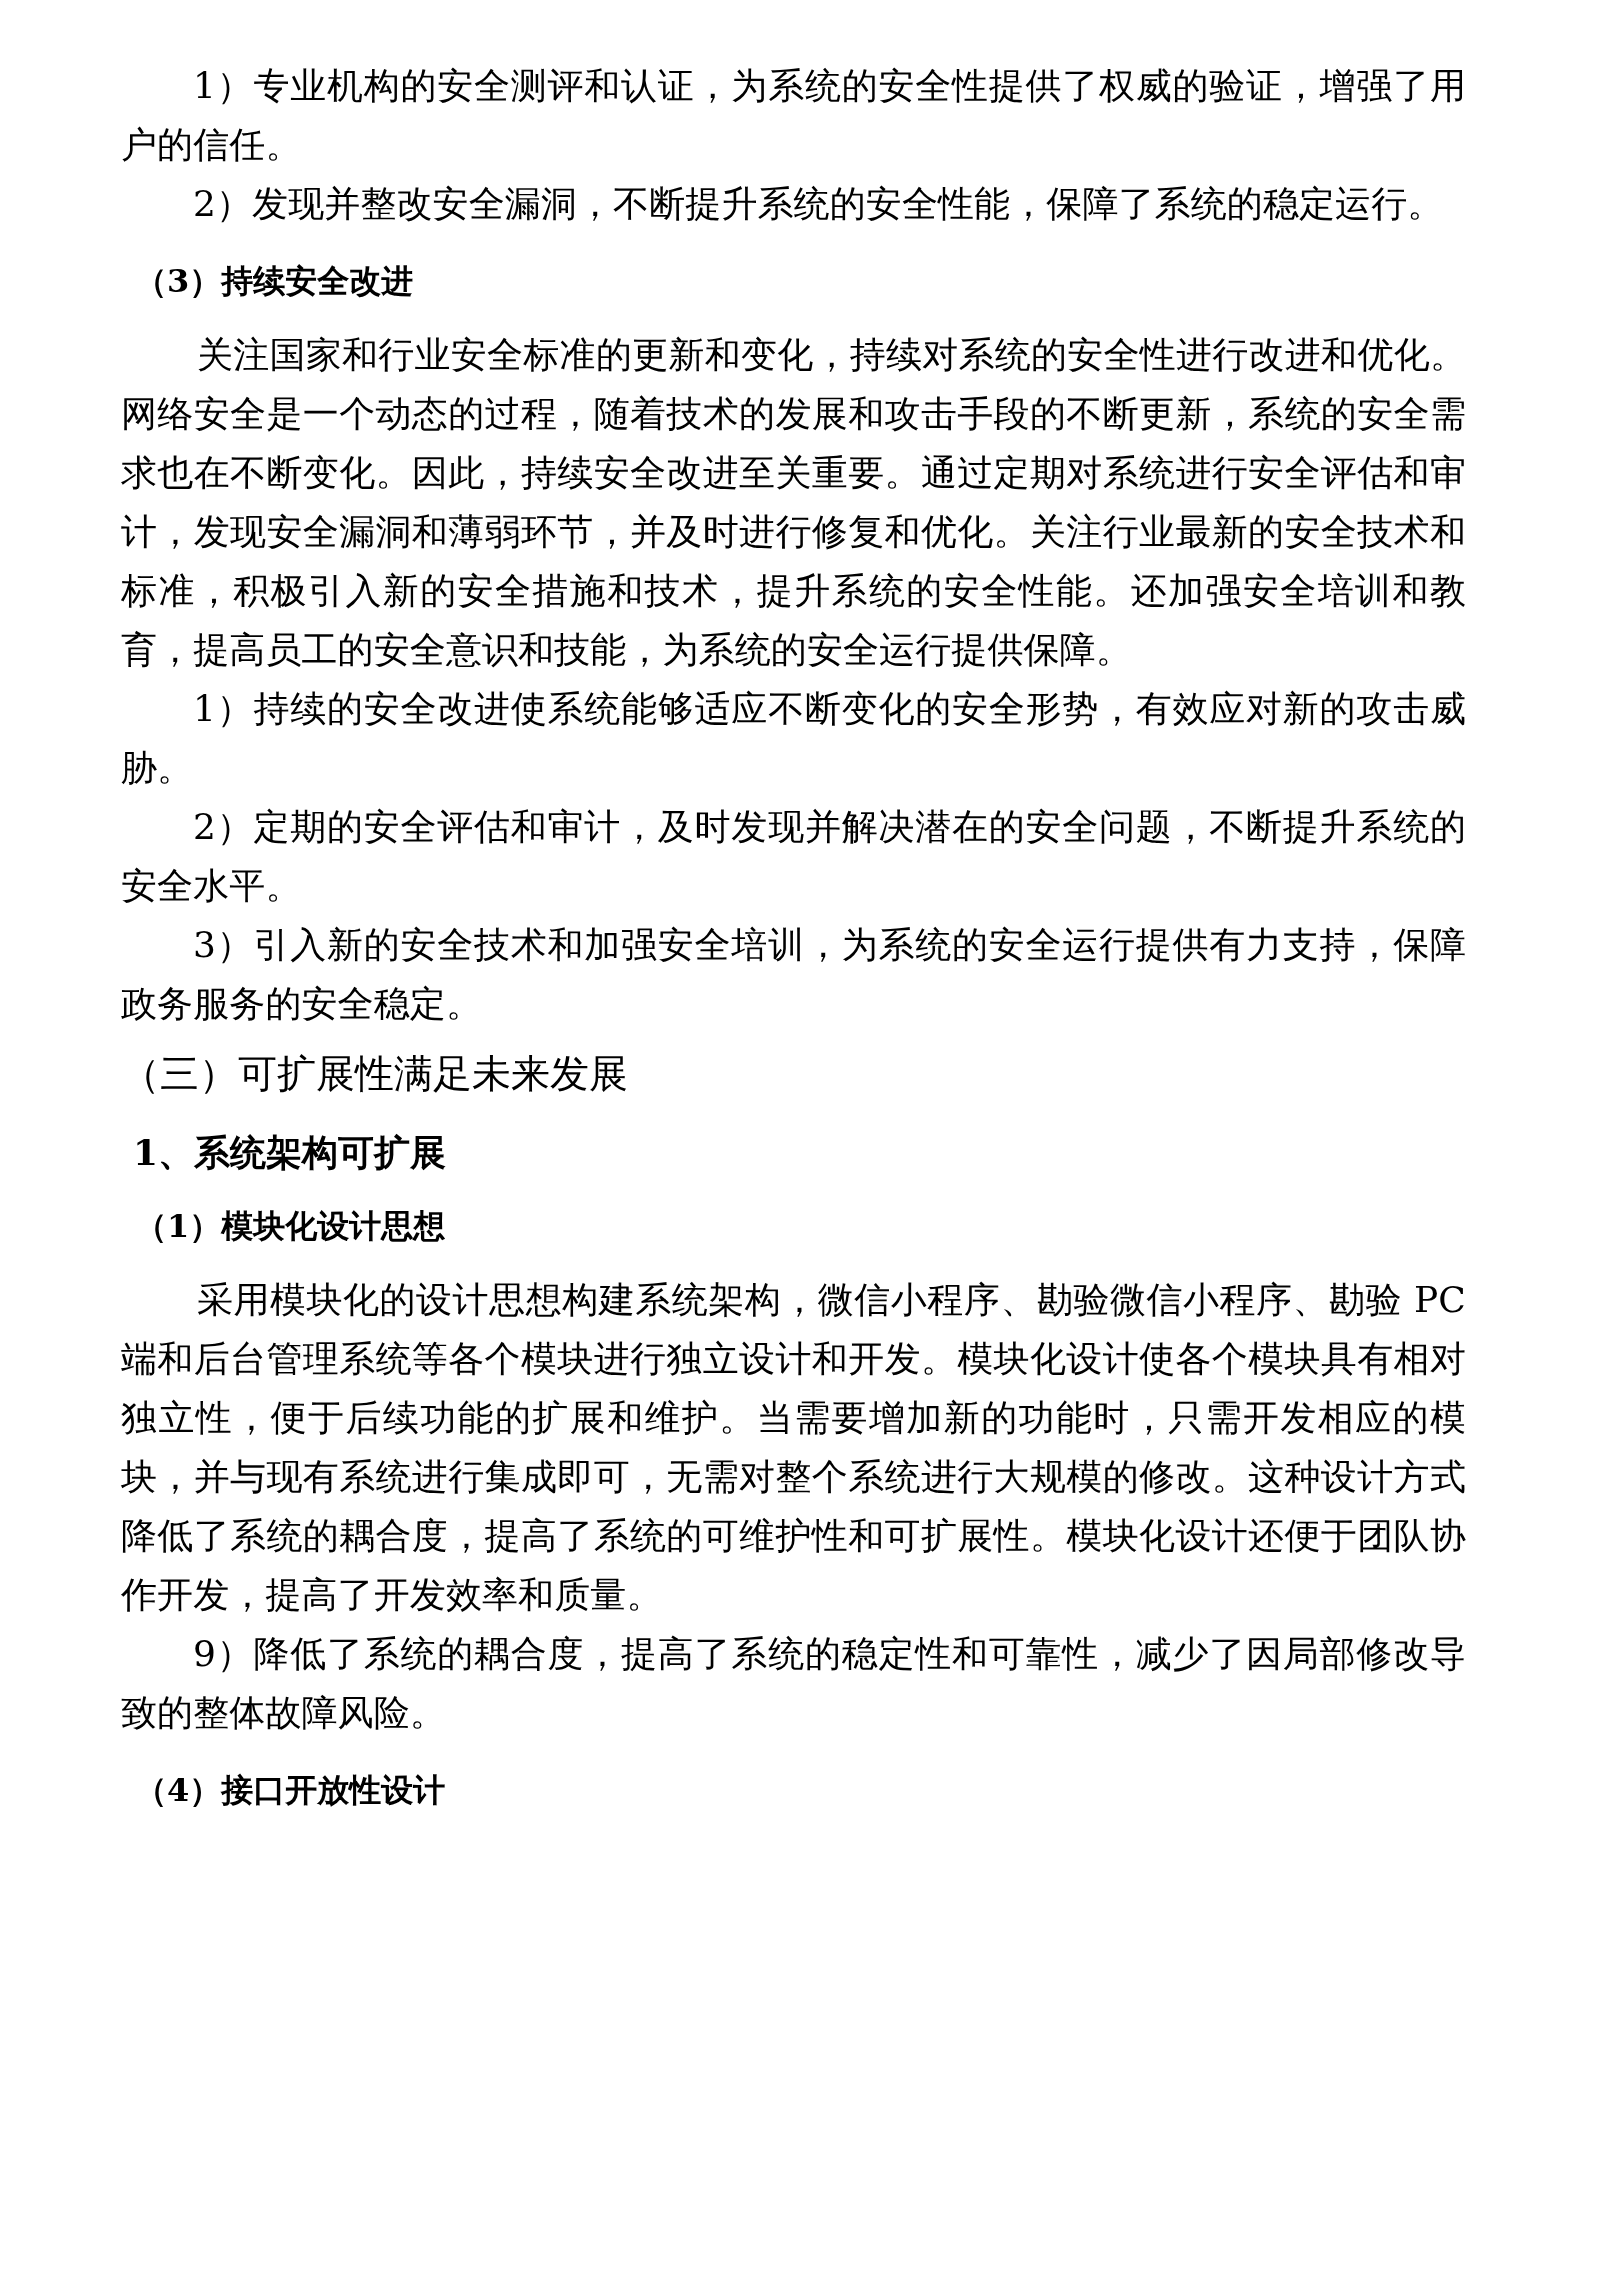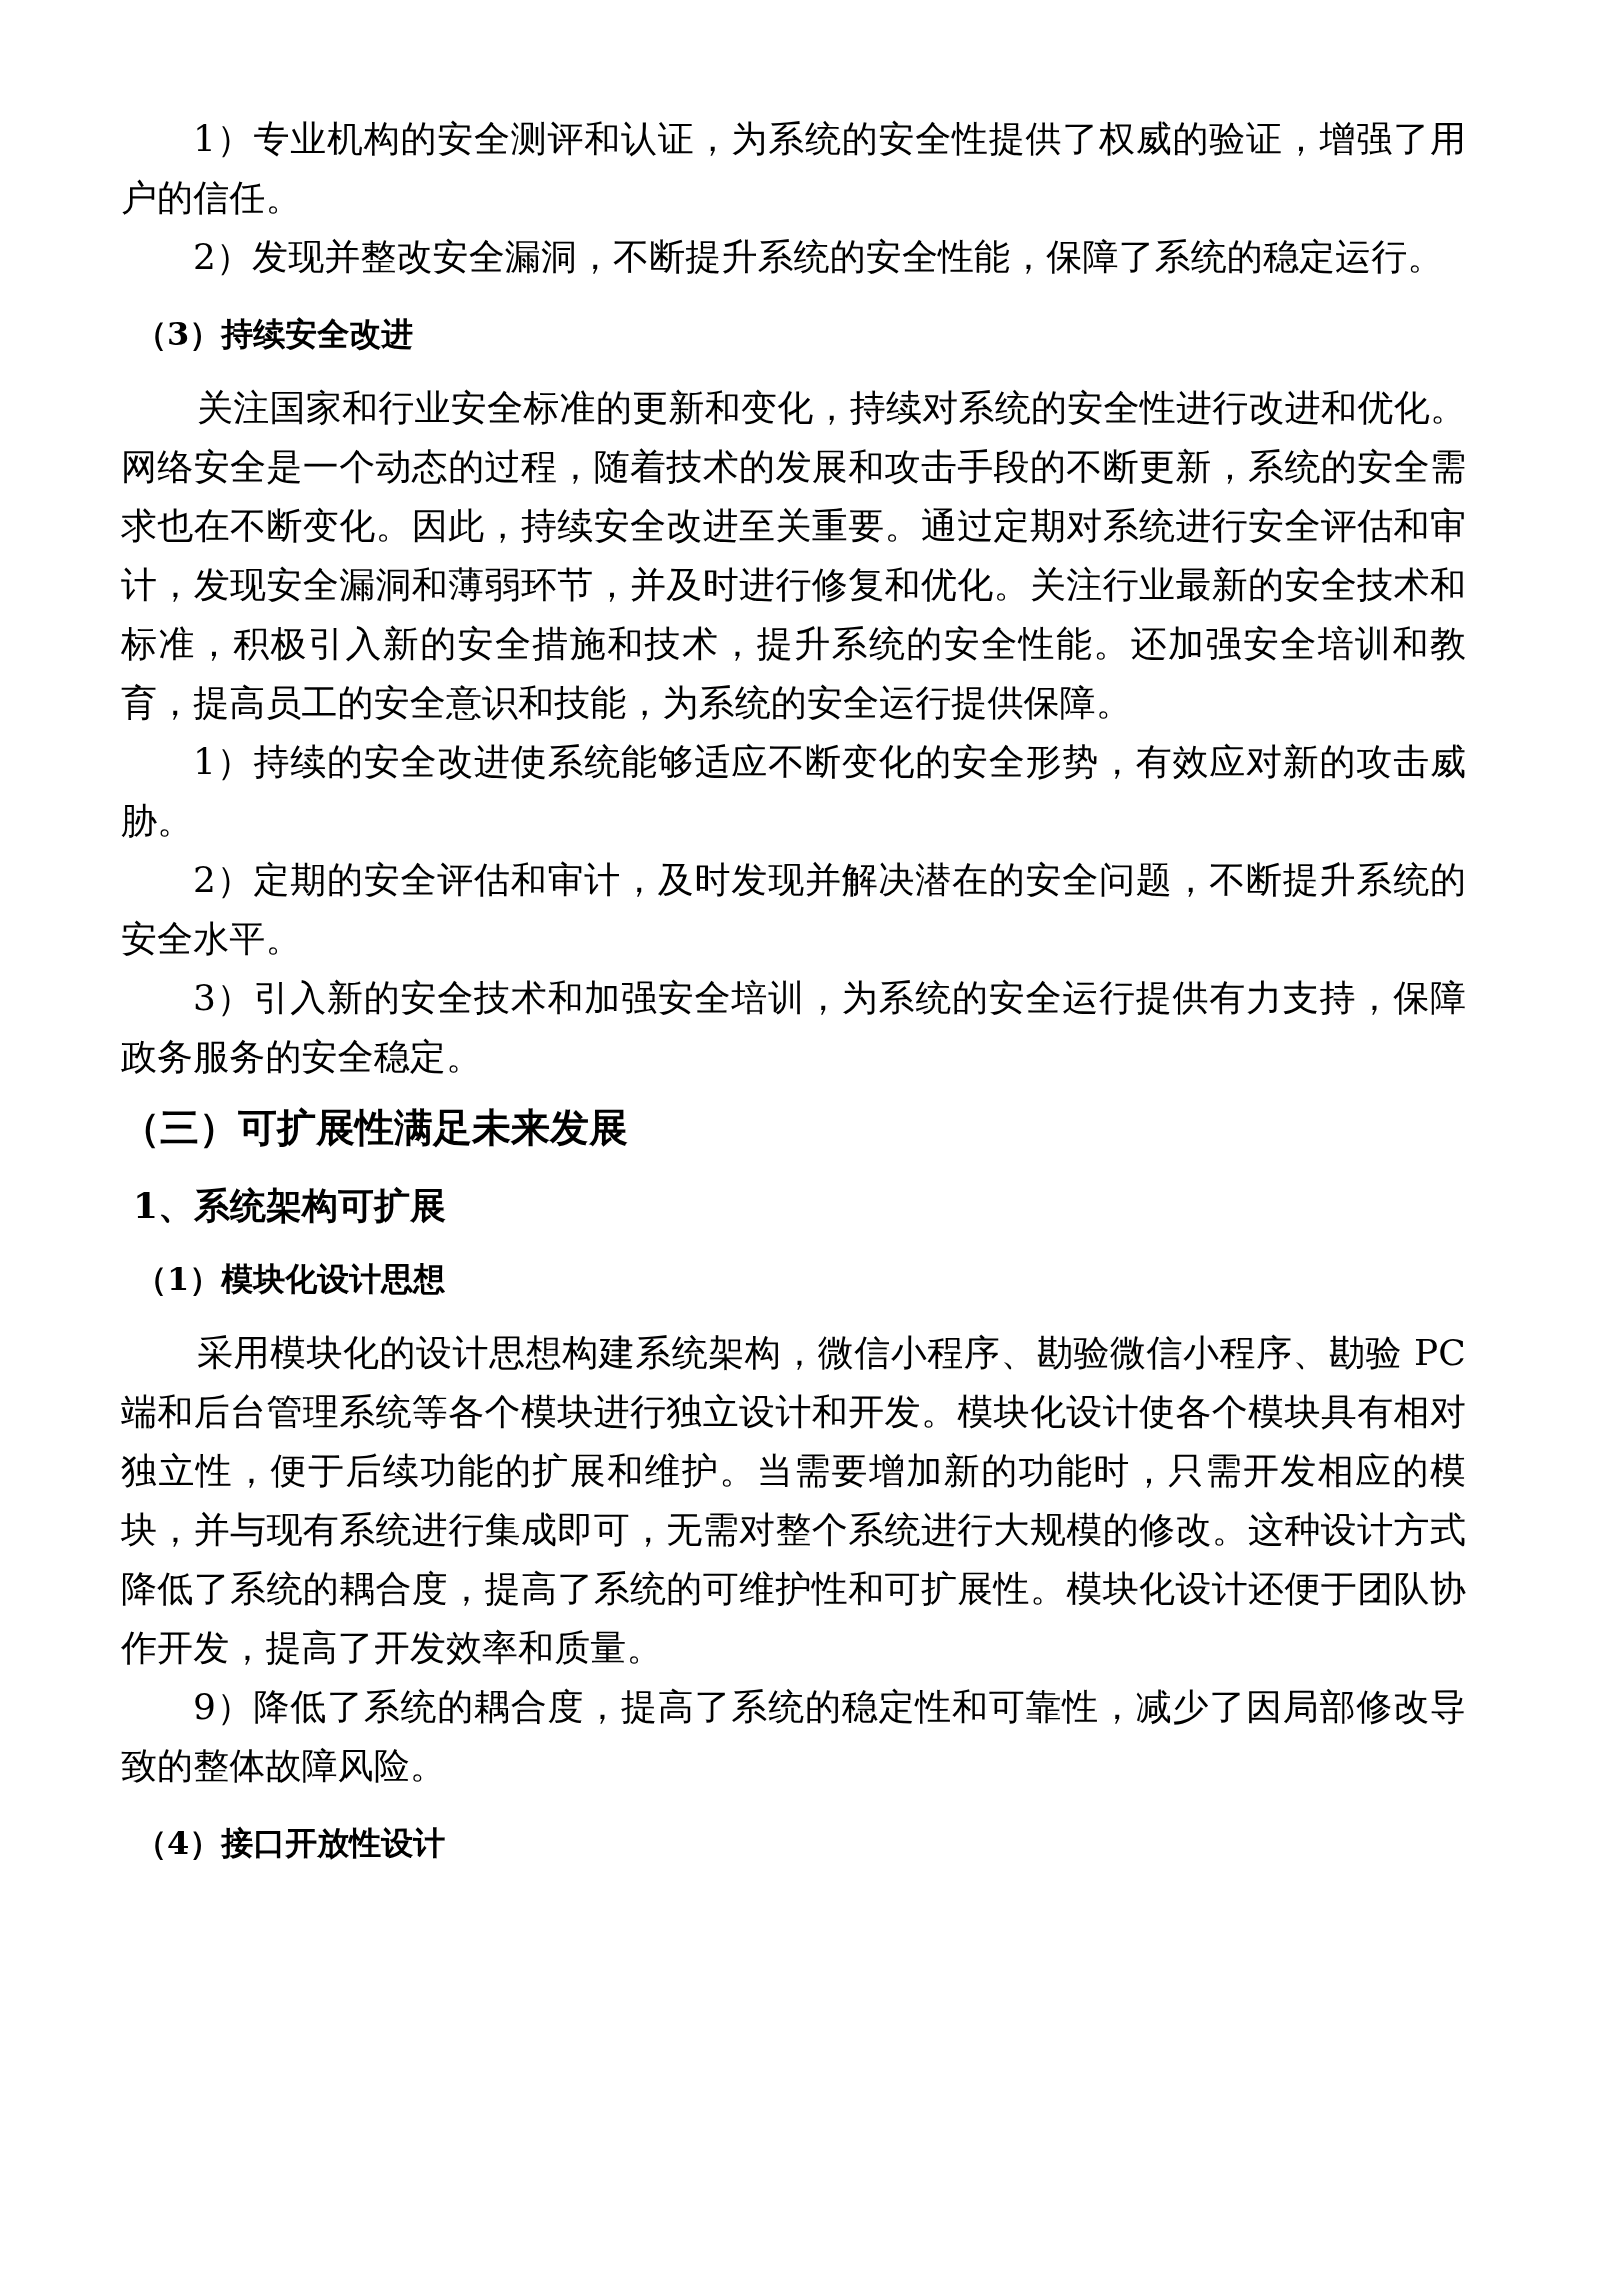--- a/index.html
+++ b/index.html
@@ -10,21 +10,21 @@
   }
   body {
     font-family: "DejaVu Serif", "Liberation Serif", serif;
   }
   .page {
     position: relative;
     width: 1623px;
     height: 2295px;
     background: #ffffff;
     box-sizing: border-box;
-    padding: 109px 158px 0 121px;
+    padding: 56px 158px 0 121px;
     overflow: hidden;
   }
   .content {
     width: 1345px;
   }
   
   .para {
     font-size: 36px;
     line-height: 59px;
     color: #000000;
@@ -36,21 +36,21 @@
   }
   .indent2 {
     text-indent: 76px;
   }
   .indent-item {
     text-indent: 72px;
   }
   .h2 {
     font-size: 39px;
     line-height: 64px;
-    font-weight: bold;
+    font-weight: normal;
     color: #000000;
     margin: 0;
     letter-spacing: 0px;
     text-indent: 0;
   }
   .h3 {
     font-size: 36px;
     line-height: 60px;
     font-weight: bold;
     color: #000000;

